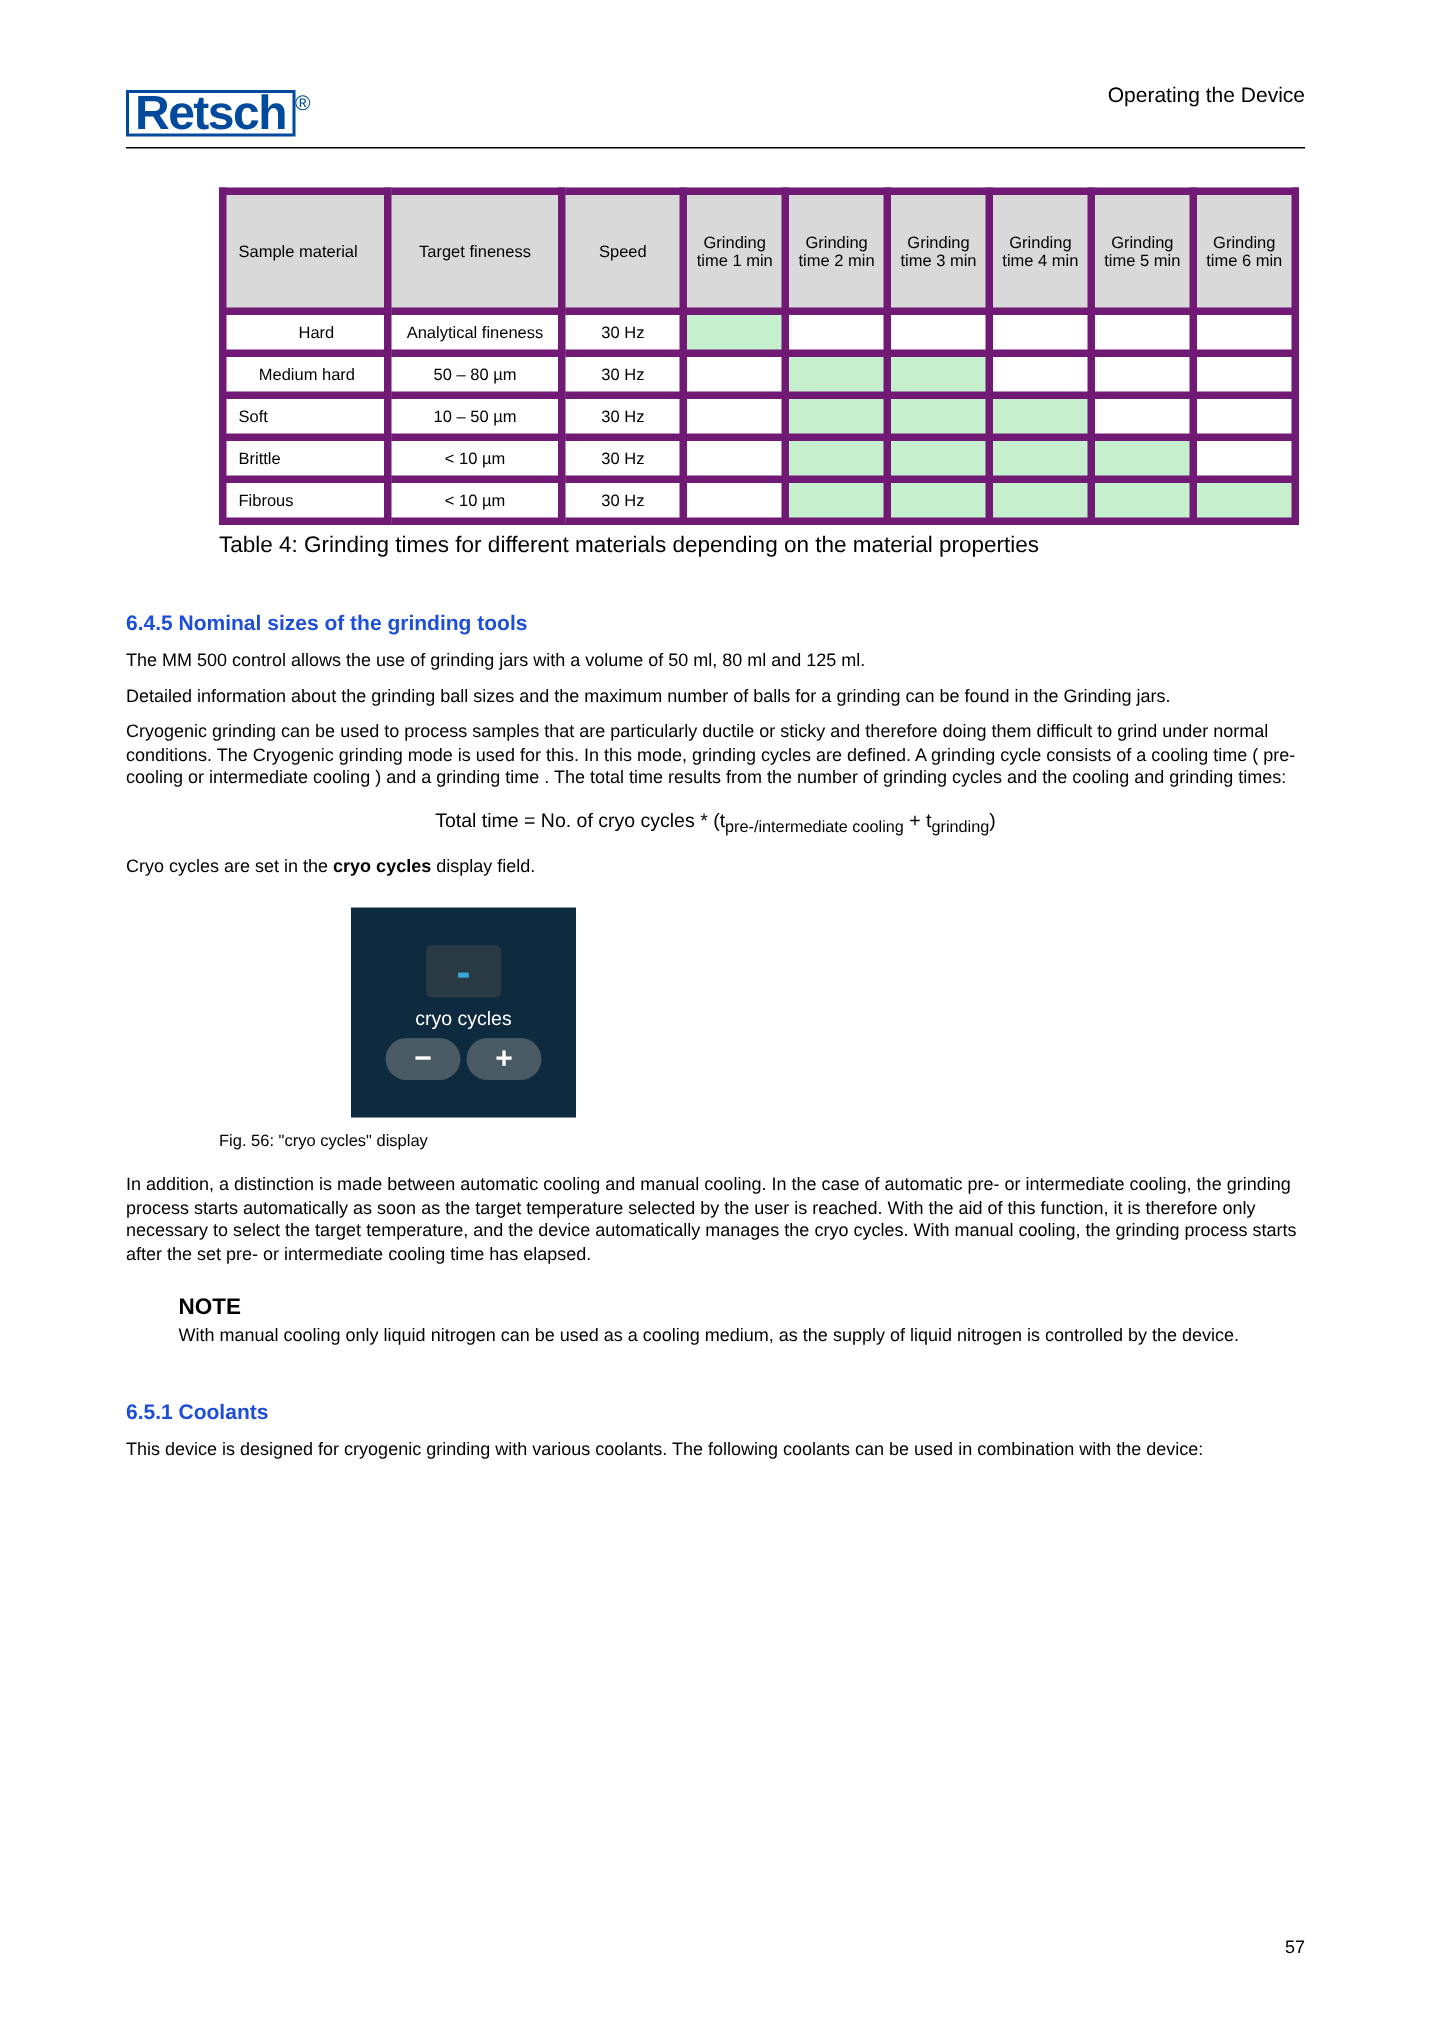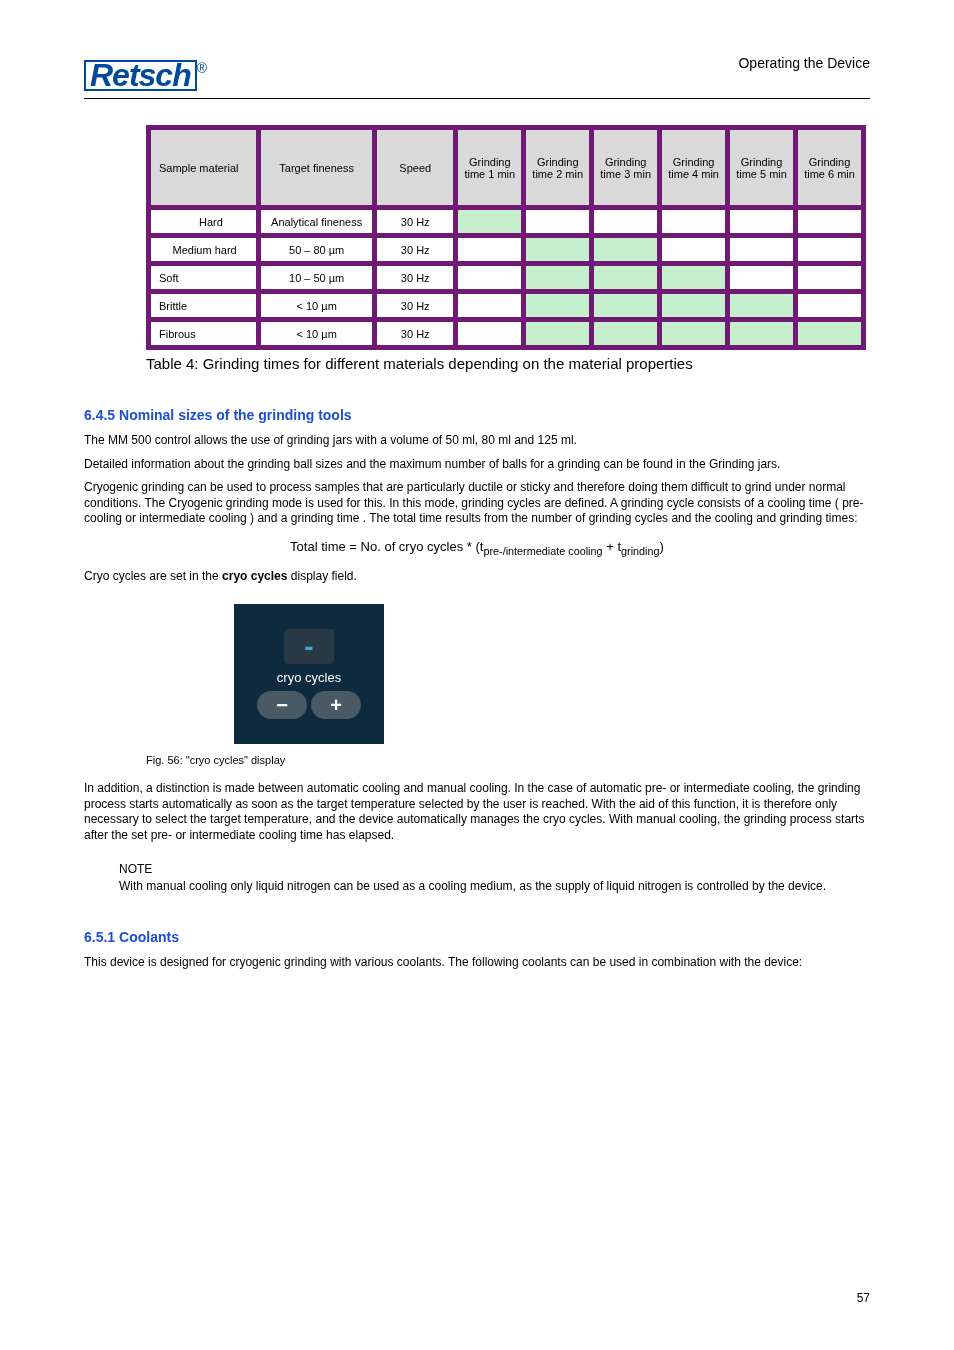--- a/index.html
+++ b/index.html
@@ -14,21 +14,20 @@
   }
   .logo {
     position: absolute;
     top: 60px;
     left: 84px;
   }
   .logo-text {
     font-family: Arial, sans-serif;
     font-size: 32px;
     font-weight: bold;
-    font-style: italic;
     color: #004a9e;
     letter-spacing: -1px;
   }
   .logo-border {
     border: 2px solid #004a9e;
     display: inline-block;
     padding: 0 4px;
     line-height: 0.85;
   }
   .header-label {
@@ -157,22 +156,22 @@
   .fig-caption {
     font-size: 11px;
     margin-left: 62px;
     margin-top: 4px;
   }
   .note-block {
     margin-top: 18px;
     margin-left: 35px;
   }
   .note-title {
-    font-weight: normal;
-    font-size: 12px;
+    font-weight: bold;
+    font-size: 15px;
     margin-bottom: 3px;
   }
   .page-num {
     position: absolute;
     bottom: 45px;
     right: 84px;
     font-size: 12px;
   }
 </style>
 </head>

